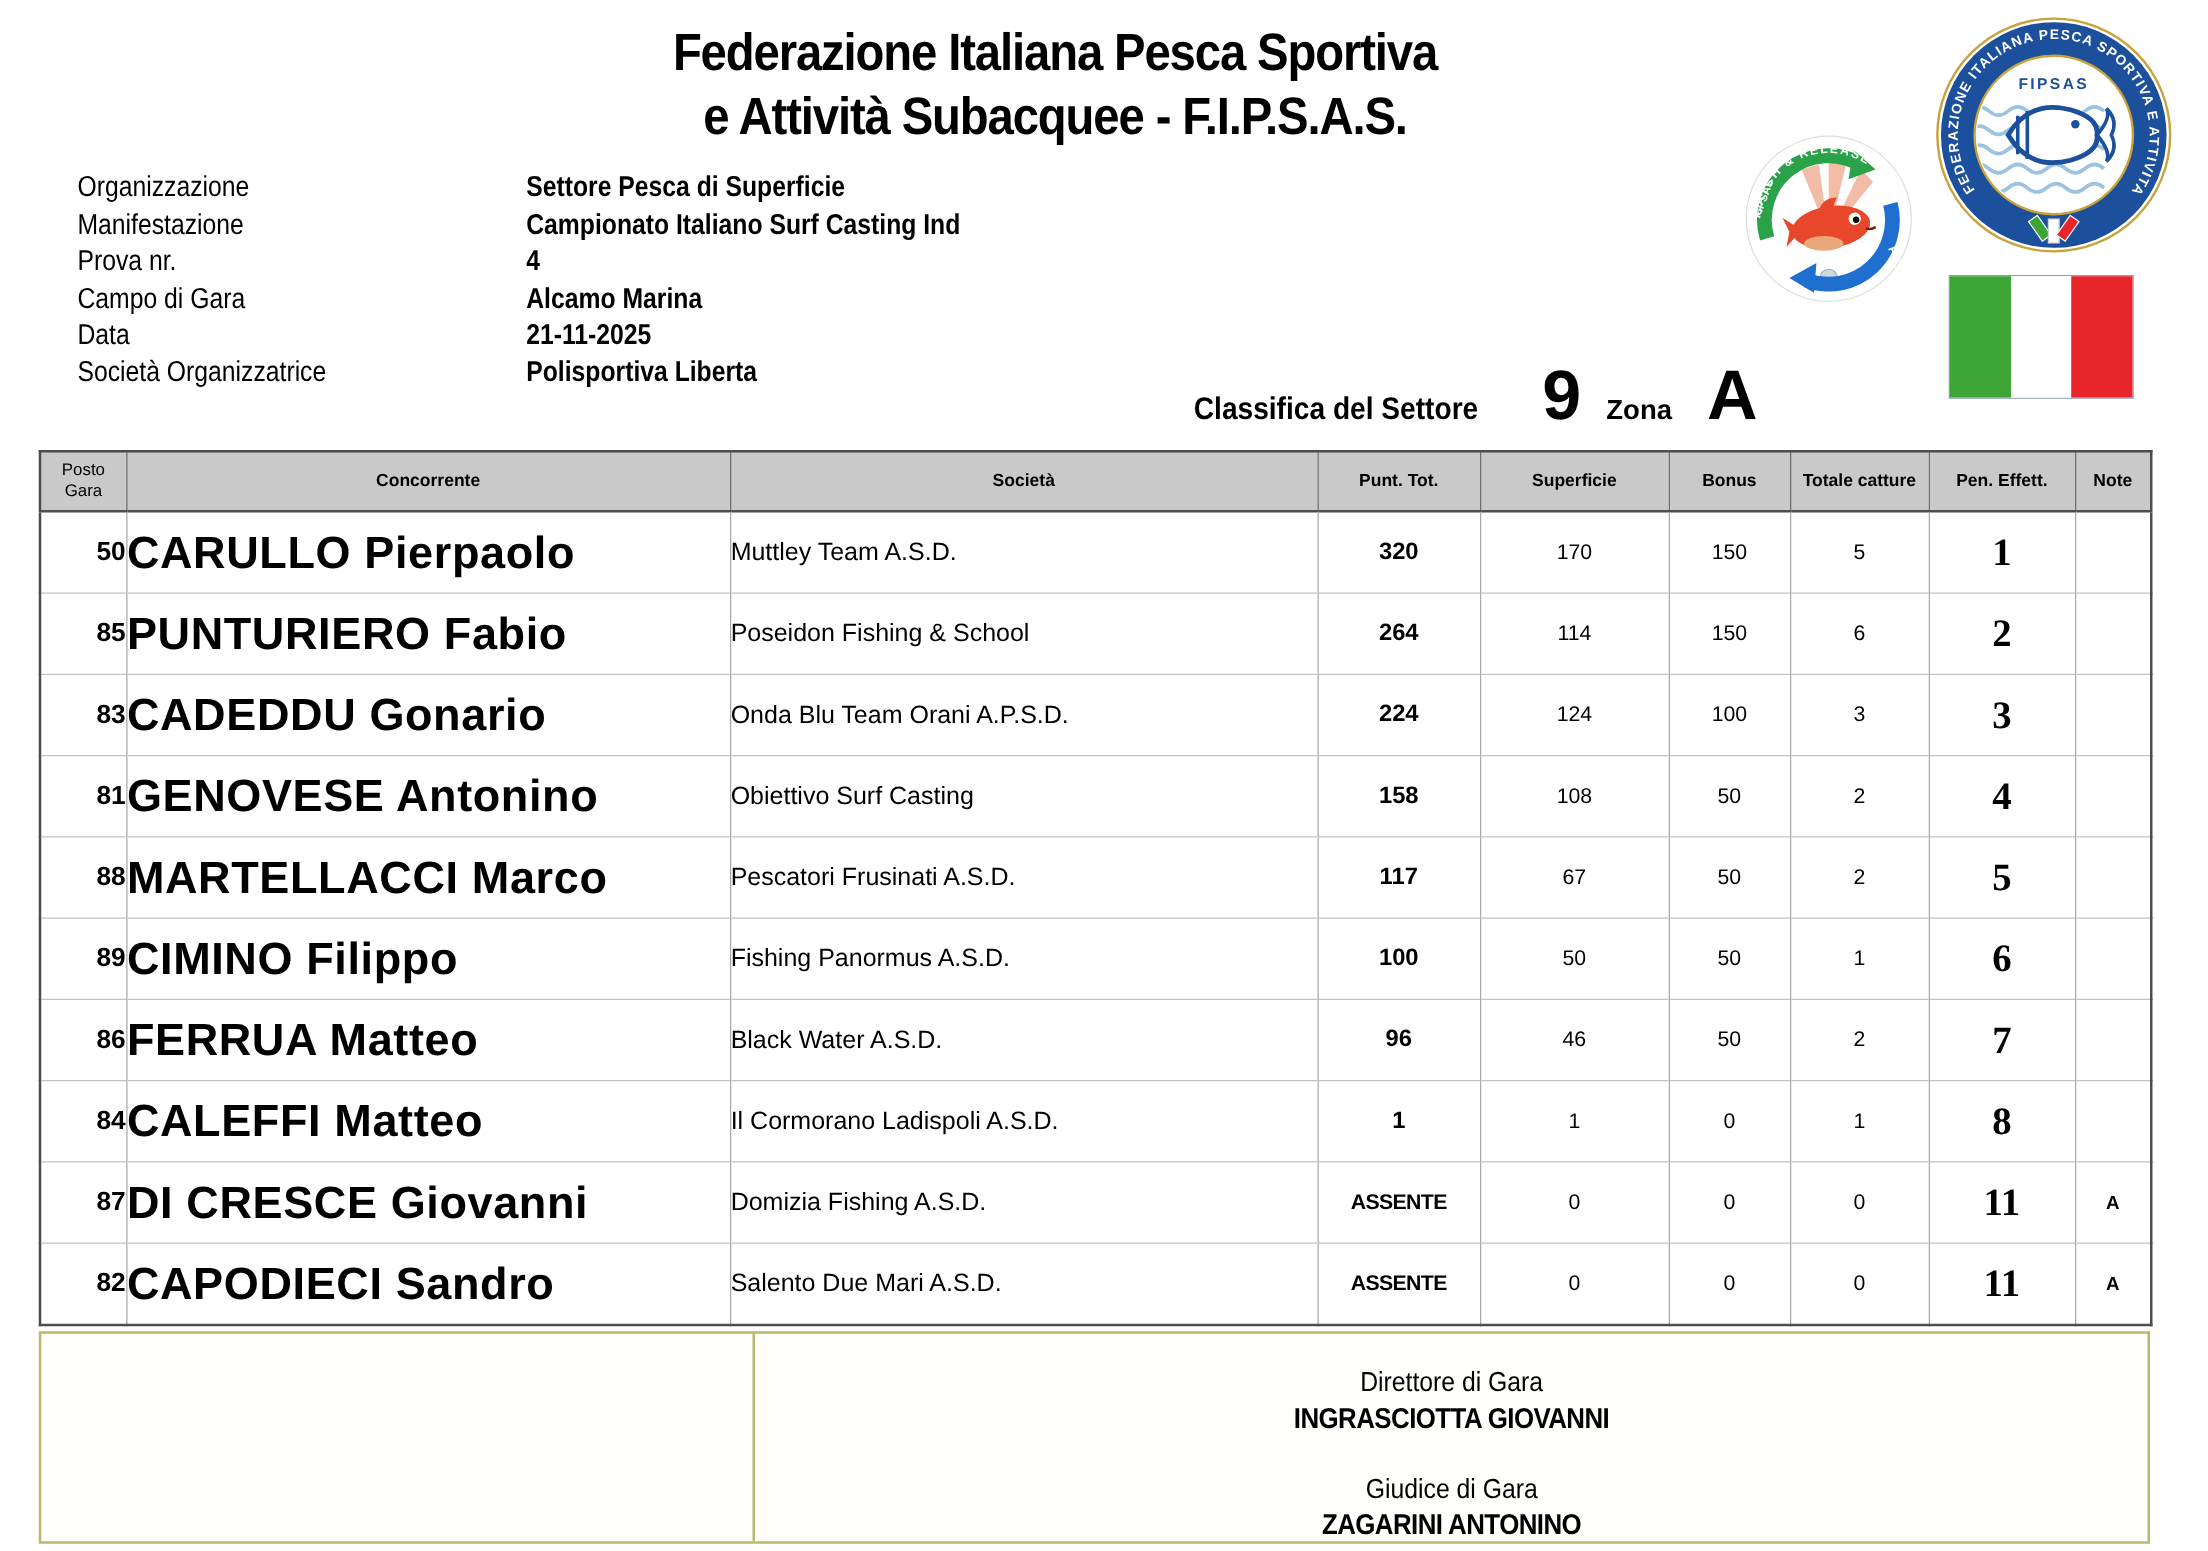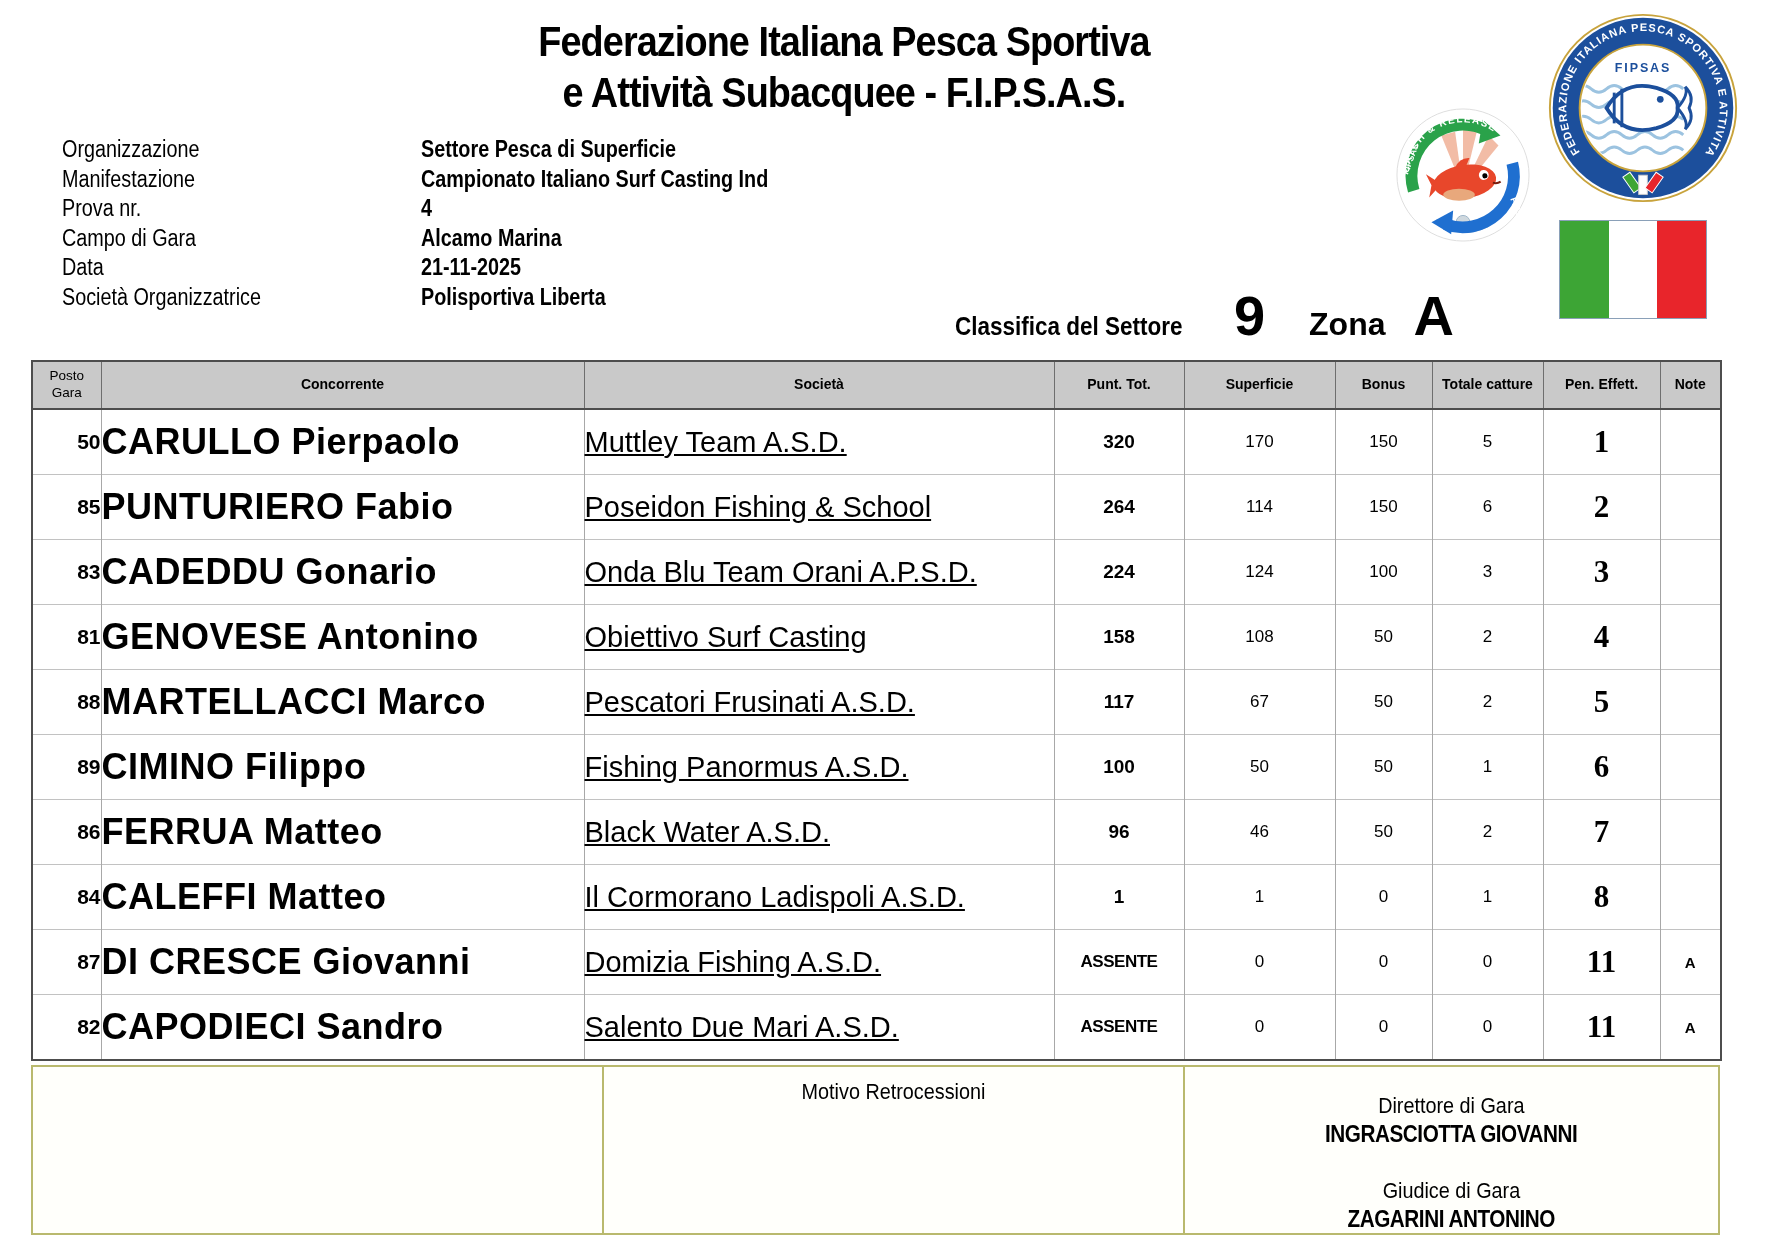--- a/index.html
+++ b/index.html
@@ -19,21 +19,21 @@
   .meta-block{position:absolute;left:62px;top:135px;}
   .meta-row{display:flex;height:29.5px;align-items:center;}
   .meta-label{width:359px;font-size:23px;}
   .meta-value{font-weight:bold;font-size:23px;}
 
   .classifica-row{
     position:absolute;left:955px;top:288px;display:flex;align-items:baseline;
   }
   .classifica-label{font-weight:bold;font-size:25px;transform:scaleX(.9);transform-origin:left;}
   .settore-num{font-weight:bold;font-size:56px;margin-left:26px;line-height:1;}
-  .zona-label{font-weight:bold;font-size:32px;margin-left:44px;}
+  .zona-label{font-weight:bold;font-size:22px;margin-left:20px;}
   .zona-val{font-weight:bold;font-size:56px;margin-left:28px;line-height:1;}
 
   
   .logo-fipsas{position:absolute;left:1547px;top:12px;width:192px;height:192px;}
   .logo-cr{position:absolute;left:1394px;top:106px;width:138px;height:138px;}
   .flag{
     position:absolute;left:1559px;top:220px;width:148px;height:99px;
     display:flex;border:1px solid #8aa0b8;box-sizing:border-box;
   }
   .flag>div{flex:1;}
@@ -51,21 +51,21 @@
     height:46px;line-height:1.25;padding:0 2px;
   }
   table.results th.h-posto{font-weight:400;font-size:13.5px;}
   table.results td{
     border-left:1px solid #a8a8a8;border-right:1px solid #a8a8a8;
     border-top:1px solid #c2c2c2;
     height:64px;vertical-align:middle;padding:0;
   }
   td.c-posto{font-family:cursive,sans-serif;font-weight:bold;font-size:21px;text-align:right;padding-right:10px;}
   td.c-conc {font-family:cursive,sans-serif;font-weight:bold;font-size:36px;padding-left:14px;letter-spacing:.5px;}
-  td.c-soc  {font-family:cursive,sans-serif;font-size:29px;padding-left:10px;text-decoration:underline;}
+  td.c-soc  {font-family:cursive,sans-serif;font-size:20px;padding-left:10px;}
   td.c-punt {font-weight:bold;font-size:19px;text-align:center;}
   td.c-punt.assente{font-size:17px;letter-spacing:-.5px;}
   td.c-conv,td.c-bonus,td.c-cat{font-size:17px;text-align:center;}
   td.c-pen  {font-family:"Liberation Serif",serif;font-weight:bold;font-size:31px;text-align:center;}
   td.c-note {font-weight:bold;font-size:15px;text-align:center;}
 
   
   .footer-box{
     position:absolute;left:31px;top:1065px;width:1689px;height:170px;
     border:2px solid var(--footer-border,#b9b96e);box-sizing:border-box;
@@ -334,23 +334,20 @@
         <td class="c-bonus">0</td>
         <td class="c-cat">0</td>
         <td class="c-pen">11</td>
         <td class="c-note">A</td>
       </tr>
     </tbody>
 </table>
 
 <div class="footer-box">
   <div class="footer-cell fc-left"></div>
-  <div class="footer-cell fc-mid">
-    <div class="motivo">Motivo Retrocessioni</div>
-  </div>
   <div class="footer-cell fc-right">
     <div class="role-label">Direttore di Gara</div>
     <div class="role-name">INGRASCIOTTA GIOVANNI</div>
     <div class="sig-gap"></div>
     <div class="role-label">Giudice di Gara</div>
     <div class="role-name">ZAGARINI ANTONINO</div>
   </div>
 </div>
 
 </body></html>

